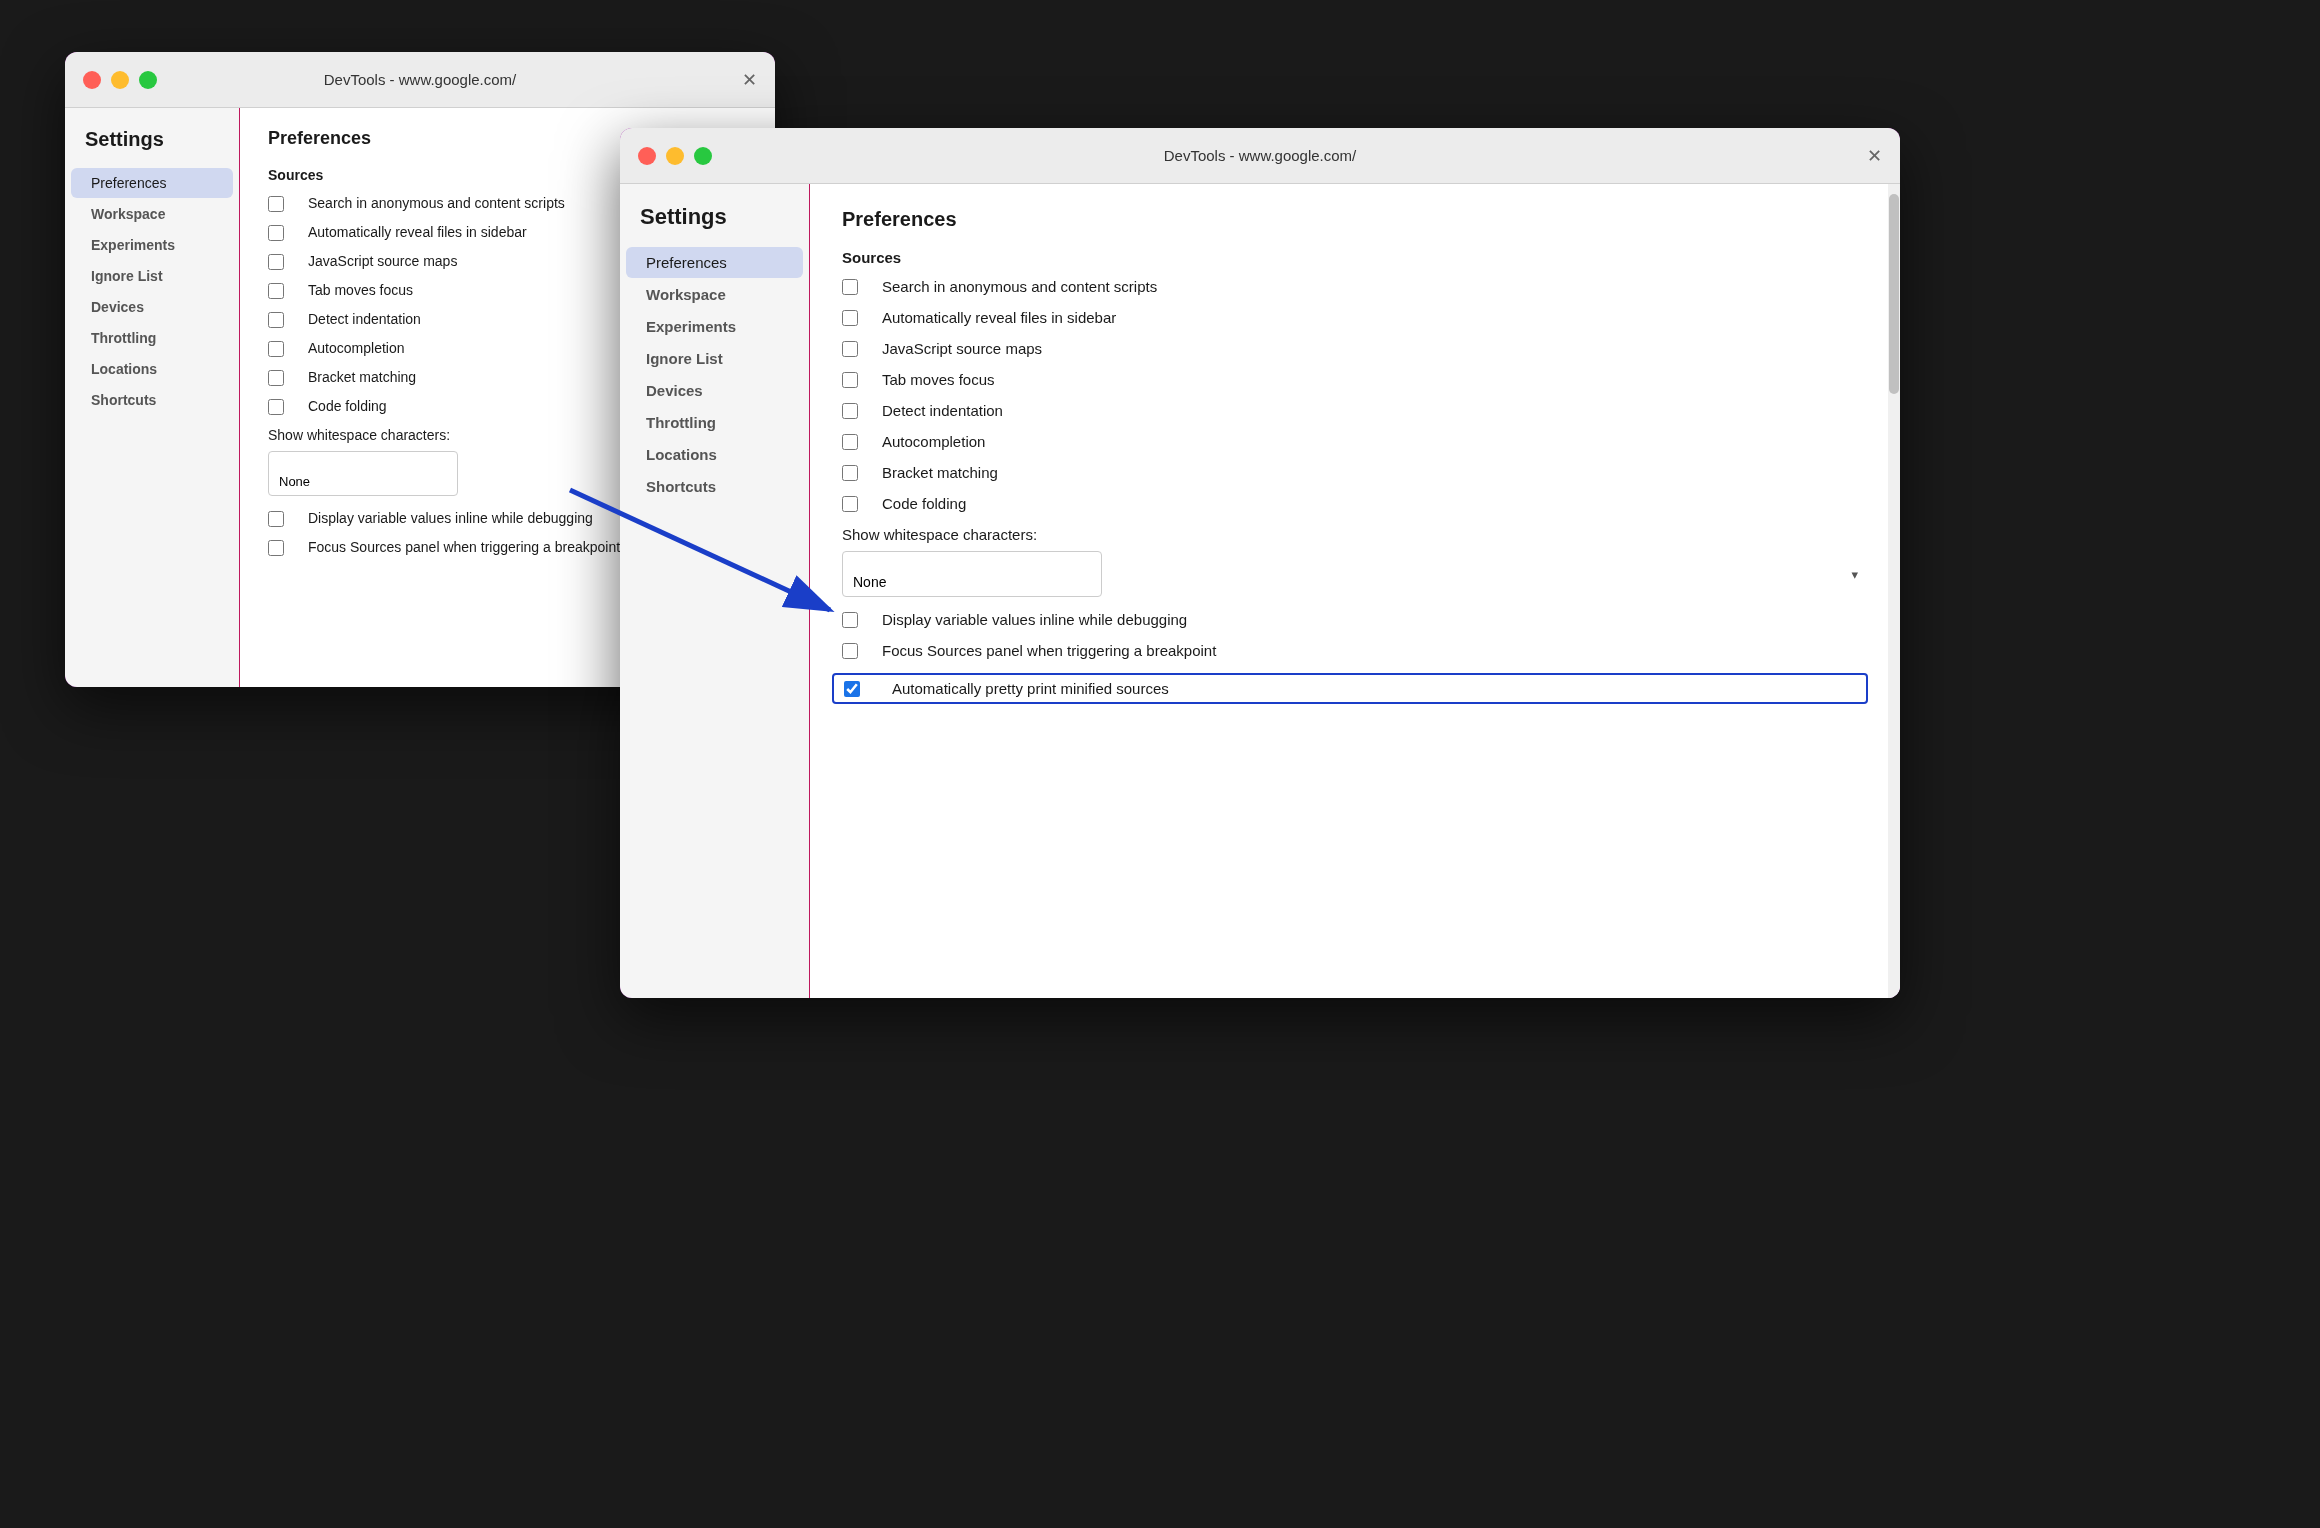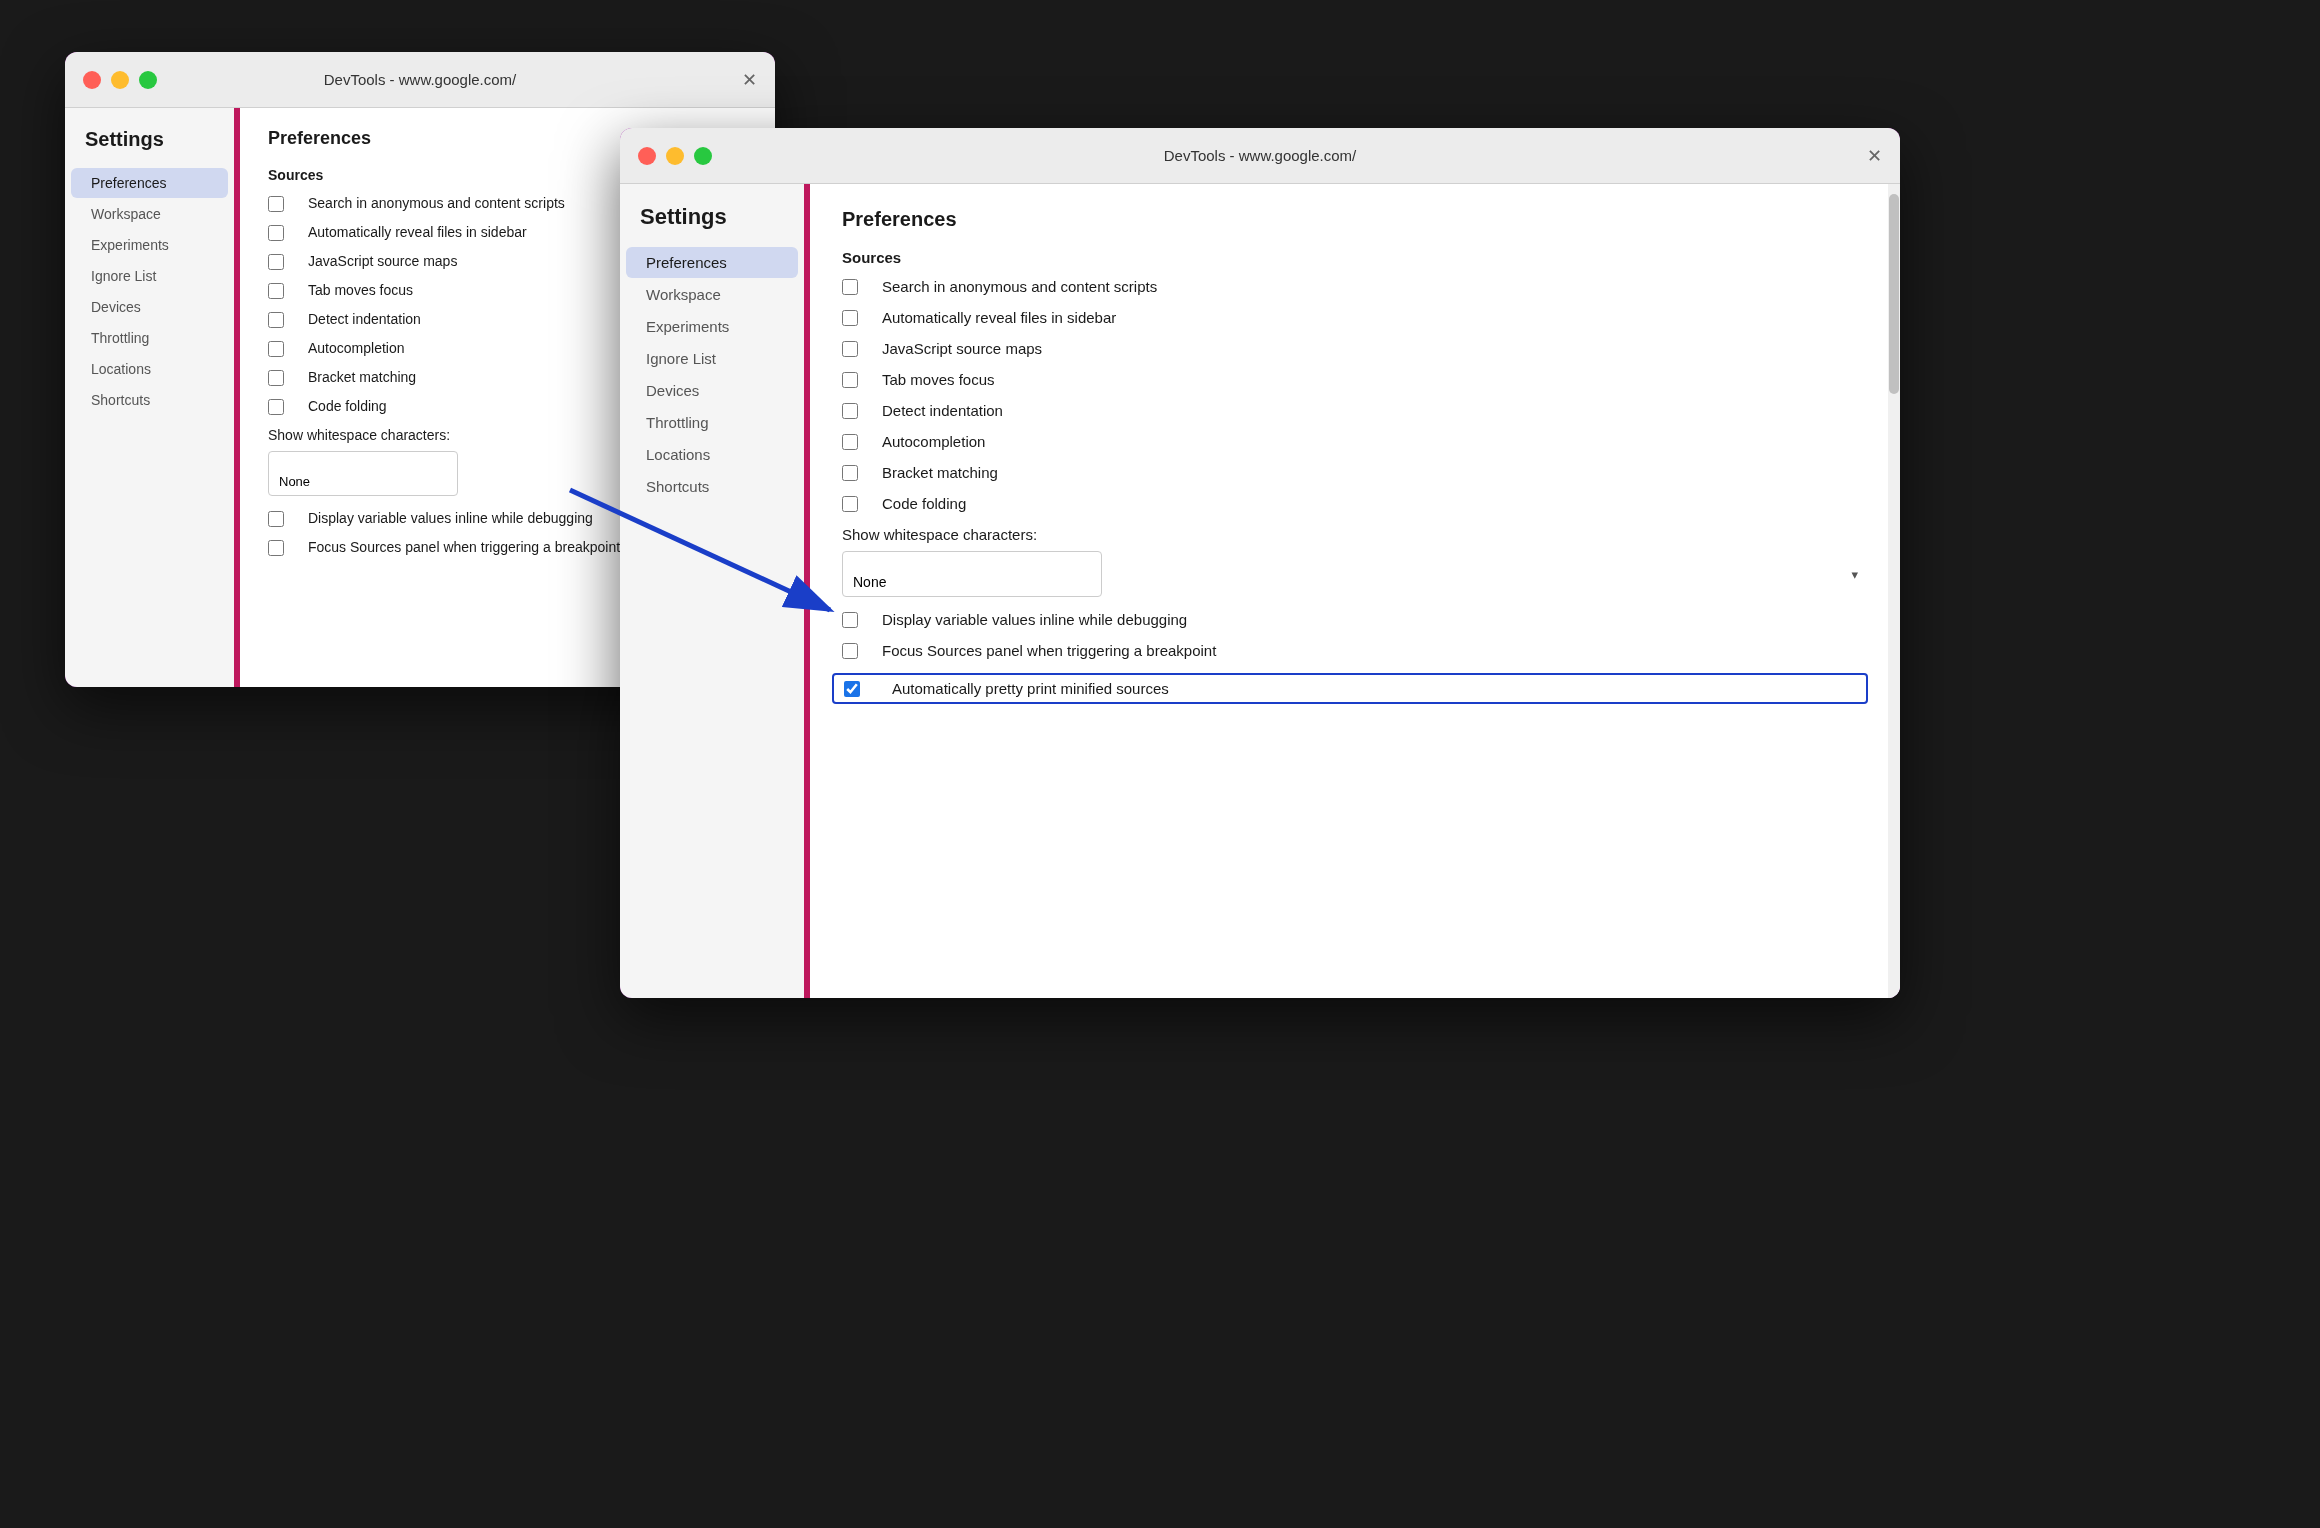--- a/index.html
+++ b/index.html
@@ -73,38 +73,39 @@
       flex: 1;
       overflow: hidden;
     }
 
     
     .sidebar {
       width: 180px;
       flex-shrink: 0;
       padding: 20px 0;
       background: #f5f5f5;
-      border-right: 6px solid #be185d;
+      border-right: 1px solid #be185d;
     }
 
     .sidebar-heading {
       font-size: 22px;
       font-weight: 600;
       color: #1a1a1a;
       padding: 0 20px 16px 20px;
     }
 
     .sidebar-item {
       display: block;
       padding: 7px 20px;
       font-size: 15px;
       color: #555;
       cursor: pointer;
       border-radius: 6px;
       margin: 1px 6px;
+      font-weight: bold;
     }
     .sidebar-item.active {
       background: #d0d8f0;
       color: #1a1a1a;
       font-weight: 500;
     }
 
     
     .main-content {
       flex: 1;

